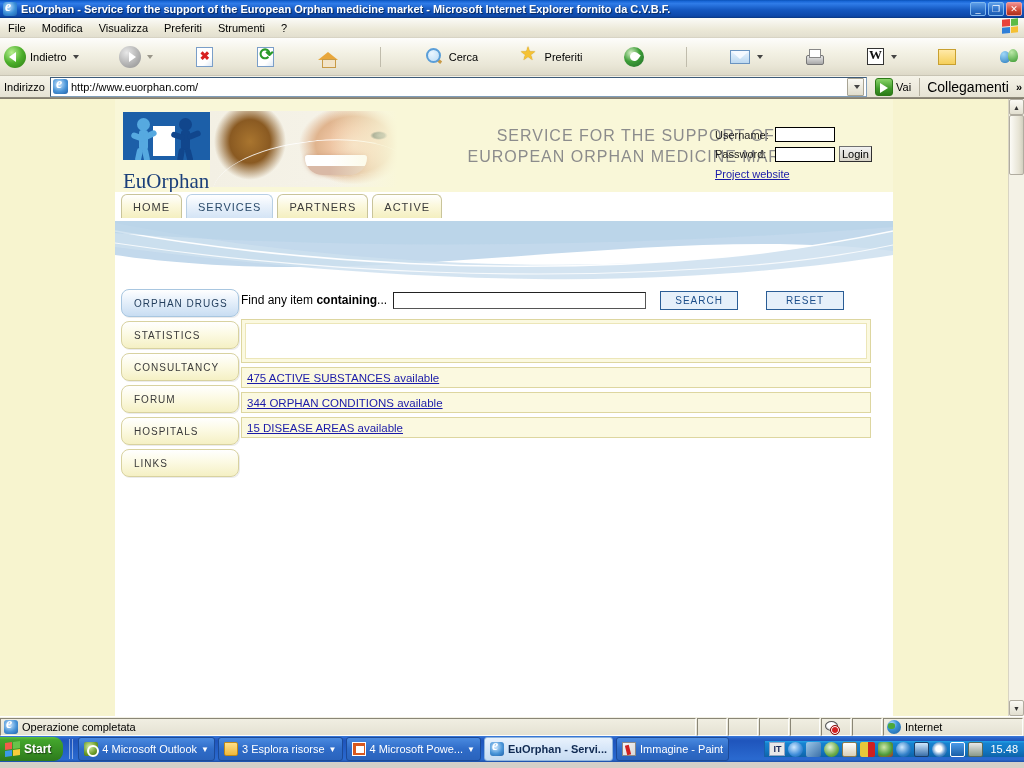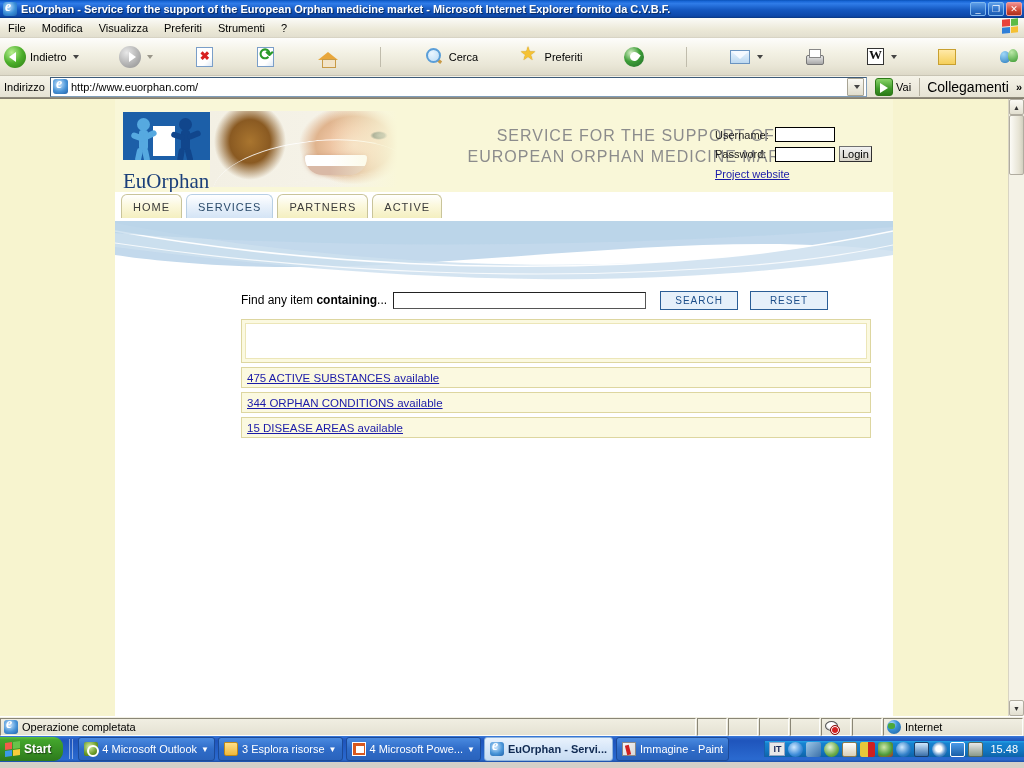--- a/index.html
+++ b/index.html
@@ -441,21 +441,21 @@
     background:#fff; font-size:11px; padding:0 3px;
     font-family:"Liberation Sans",sans-serif;
   }
   .btn-blue {
     margin-left:14px; width:78px; height:19px;
     font-size:10px; letter-spacing:1px; color:#1c4e8a;
     background:#e6f0fa; border:1px solid #2a5d96;
     display:flex;align-items:center;justify-content:center;
     font-family:"Liberation Sans",sans-serif; cursor:pointer;
   }
-  .btn-blue.reset { margin-left:12px; }
+  .btn-blue.reset { margin-left:28px; }
   .result-big {
     margin-top:8px; height:44px;
     border:1px solid #ddd6a0;
     background:#fbf9e0;
     padding:3px;
   }
   .result-big .inner {
     width:100%;height:100%;background:#ffffff;border:1px solid #ece6b8;
   }
   .result-row {
@@ -772,20 +772,28 @@
         <svg width="778" height="60" viewBox="0 0 778 60" preserveAspectRatio="none">
           <path d="M0,0 L778,0 L778,30 C600,8 380,44 200,46 C110,47 40,40 0,34 Z" fill="#c3d9ec"></path>
           <path d="M0,2 C160,34 380,52 560,40 C660,33 720,22 778,10 L778,34 C690,48 560,60 420,58 C260,56 110,40 0,26 Z" fill="#cddfee" opacity="0.85"></path>
           <path d="M0,10 C180,42 400,56 610,36 C690,28 740,18 778,10" stroke="#ffffff" stroke-width="1.6" fill="none" opacity="0.95"></path>
           <path d="M0,22 C200,52 430,62 640,44 C710,38 750,30 778,24" stroke="#ffffff" stroke-width="1.2" fill="none" opacity="0.8"></path>
           <path d="M0,0 L778,0 L778,6 C520,26 240,30 0,12 Z" fill="#b6d2e8" opacity="0.6"></path>
         </svg>
       </div>
 
       <div class="content">
+        <div class="sidebar">
+          <div class="side-btn active">ORPHAN DRUGS</div>
+          <div class="side-btn">STATISTICS</div>
+          <div class="side-btn">CONSULTANCY</div>
+          <div class="side-btn">FORUM</div>
+          <div class="side-btn">HOSPITALS</div>
+          <div class="side-btn">LINKS</div>
+        </div>
 
         <div class="main">
           <div class="search-row">
             <span class="find-label"><span>Find any item </span><b>containing</b><span>...</span></span>
             <input class="find-input" type="text" value="" style="">
             <div class="btn-blue">SEARCH</div>
             <div class="btn-blue reset">RESET</div>
           </div>
 
           <div class="result-big">

